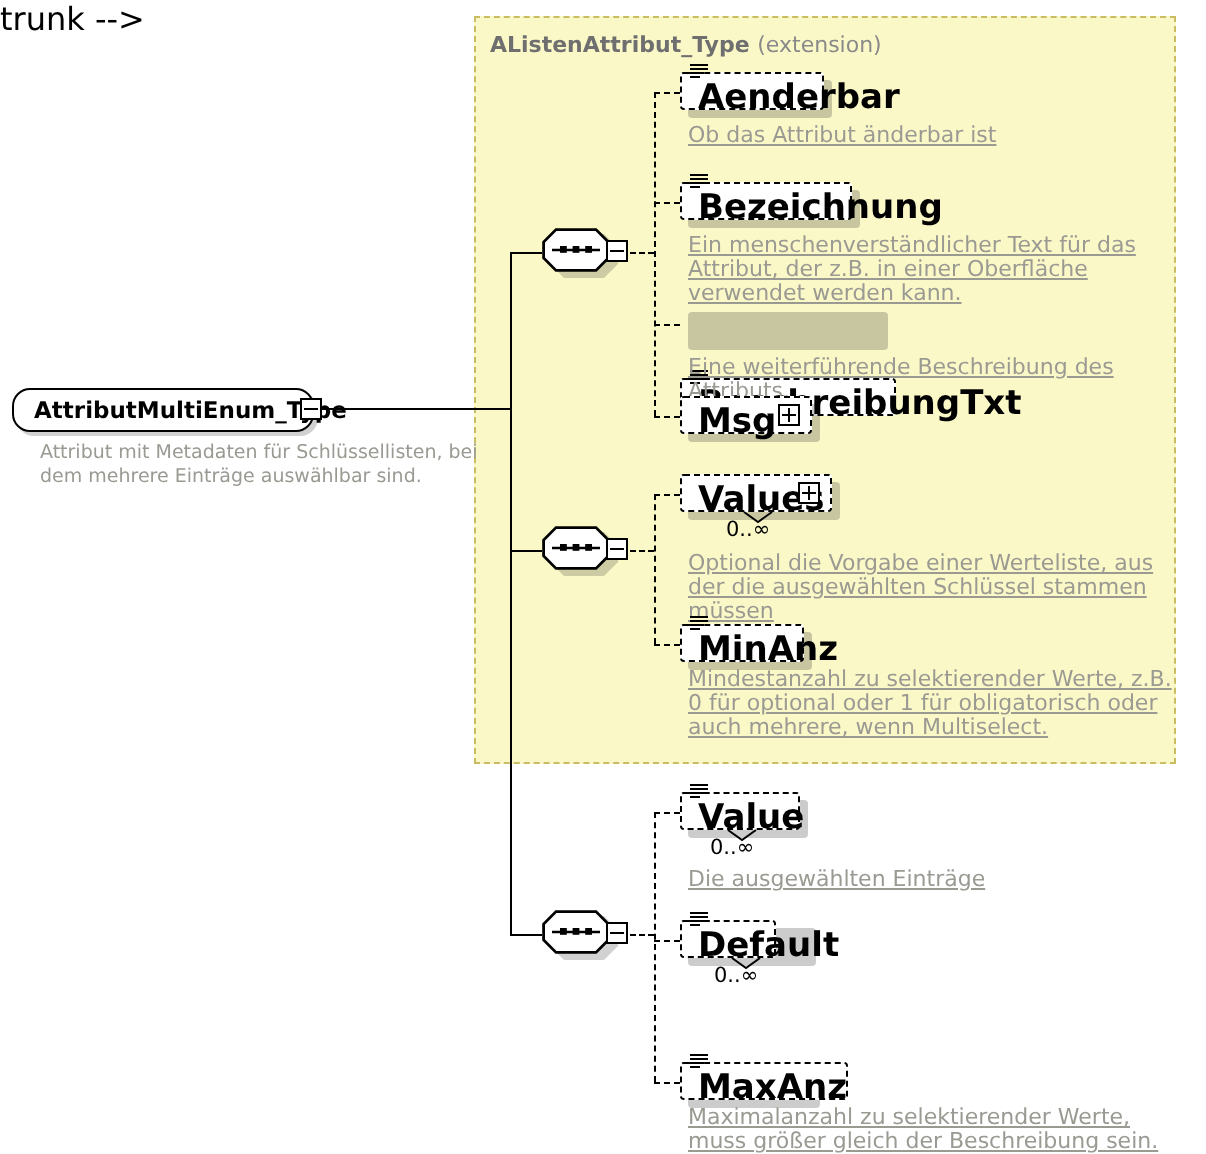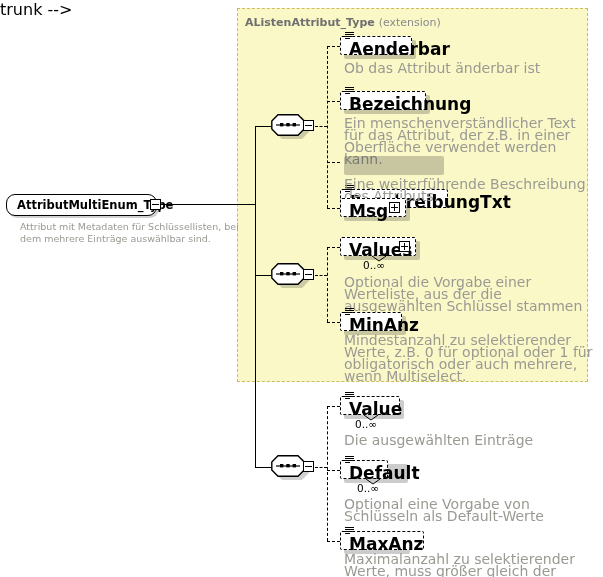--- a/index.html
+++ b/index.html
@@ -143,22 +143,23 @@
   .repeat-chevron svg{display:block;}
 
   .card{
     position:absolute;
     font-size:10.5px;color:#000;
     white-space:nowrap;
   }
 
   .desc{
     position:absolute;
-    font-size:14px;line-height:12px;
+    font-size:11px;line-height:12px;
     color:#9a9a93;
+    text-decoration:underline;
   }
 </style>
 </head>
 <body>
 
 <div class="canvas">
 
   
   <div class="ext-panel"></div>
   <div class="ext-title">
@@ -343,21 +344,20 @@
         <i></i>
       </div>
     <span class="elem-label">Default</span>
   </div>
   <div class="repeat-chevron" style="left:365px;top:478px;">
     <svg width="16" height="7" viewBox="0 0 16 7">
       <polyline points="1,1 8,6 15,1" fill="none" stroke="#000000" stroke-width="1"></polyline>
     </svg>
   </div>
   <div class="card" style="left:357px;top:482px;">0..∞</div>
-  <div class="desc" style="left:344px;top:498px;width:250px;">Optional eine Vorgabe von Schlüsseln als Default-Werte</div>
 
   
   <div class="dline-h" style="left:327px;top:541px;width:13px;"></div>
   <div class="elem-shadow" style="left:344px;top:535px;width:66px;"></div>
   <div class="elem" style="left:340px;top:531px;width:84px;">
     <div class="lines-icon">
         <i></i>
         <i></i>
         <i></i>
         <i></i>

